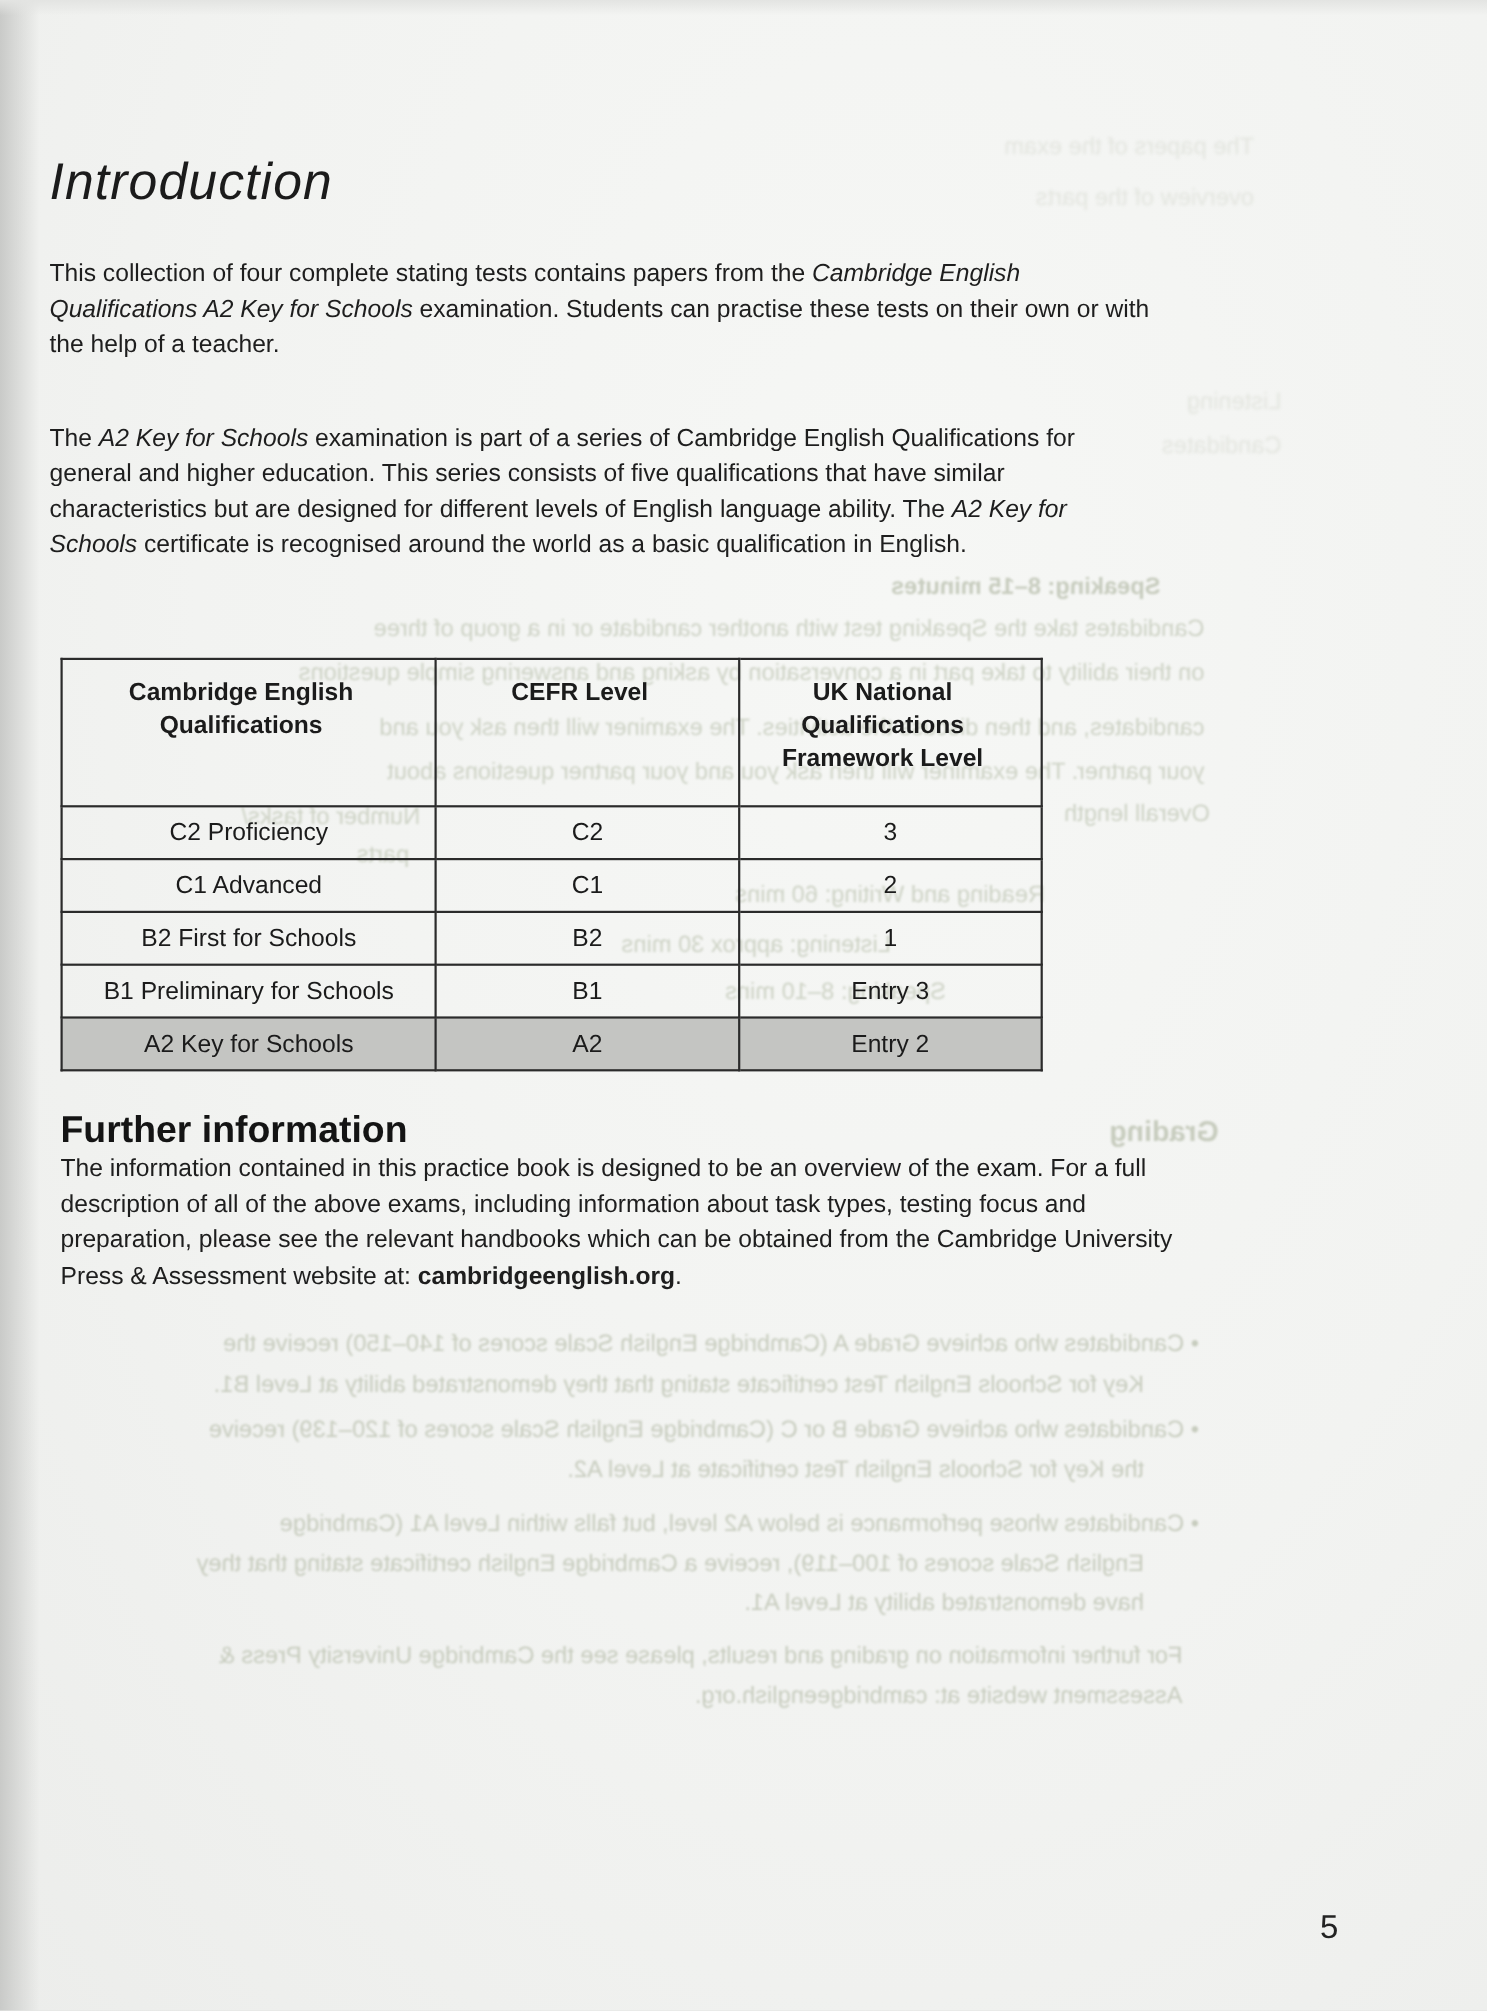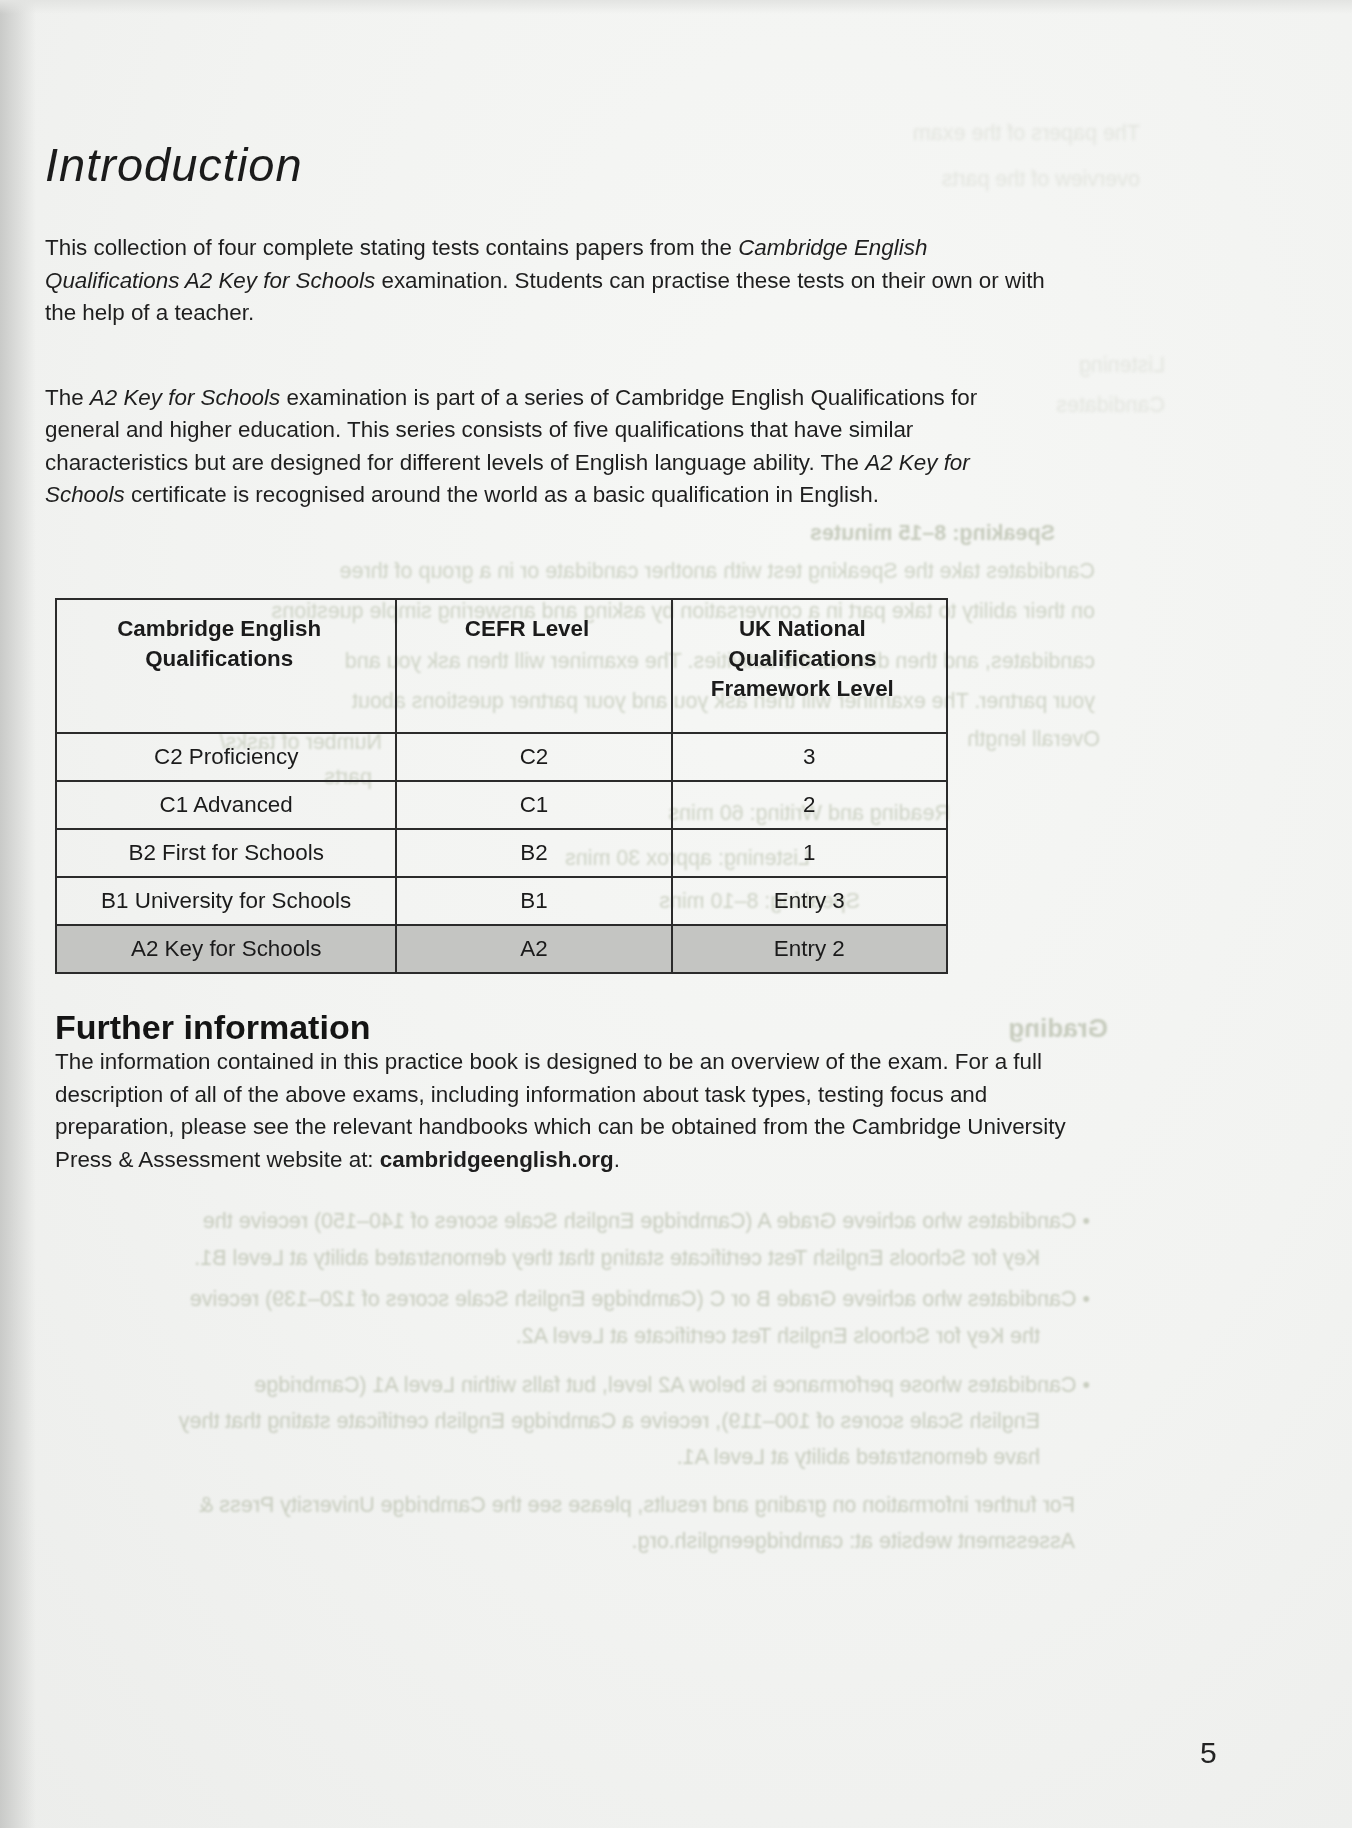--- a/index.html
+++ b/index.html
@@ -175,21 +175,21 @@
         <td>C1 Advanced</td>
         <td>C1</td>
         <td>2</td>
       </tr>
       <tr>
         <td>B2 First for Schools</td>
         <td>B2</td>
         <td>1</td>
       </tr>
       <tr>
-        <td>B1 University for Schools</td>
+        <td>B1 Preliminary for Schools</td>
         <td>B1</td>
         <td>Entry 3</td>
       </tr>
       <tr class="hl">
         <td>A2 Key for Schools</td>
         <td>A2</td>
         <td>Entry 2</td>
       </tr>
       </tbody>
     </table>

